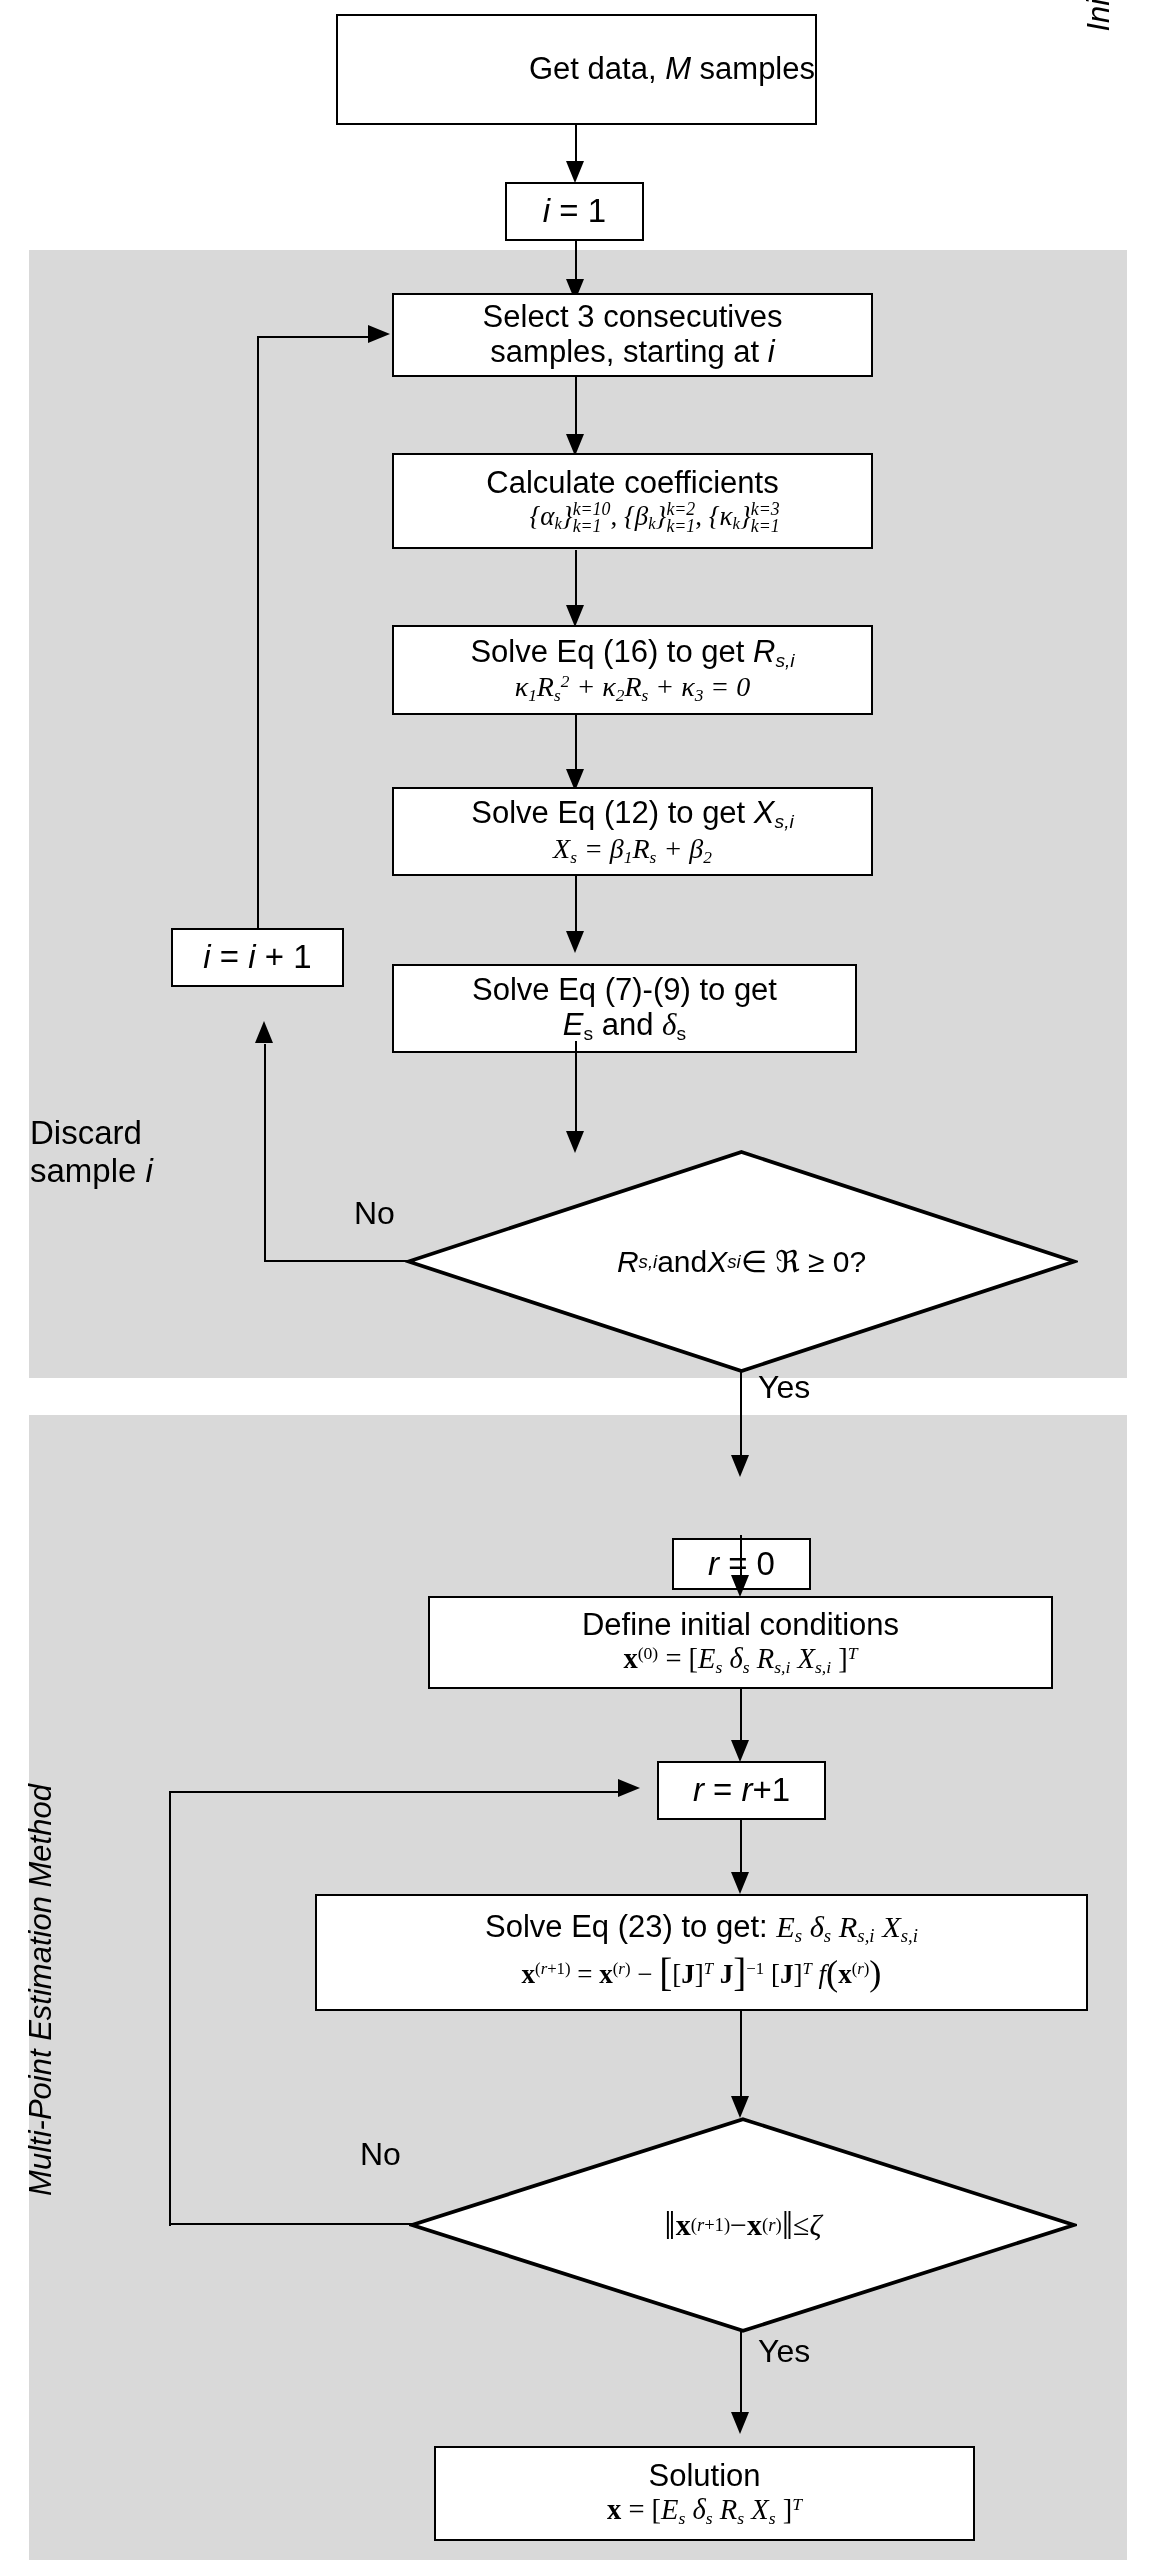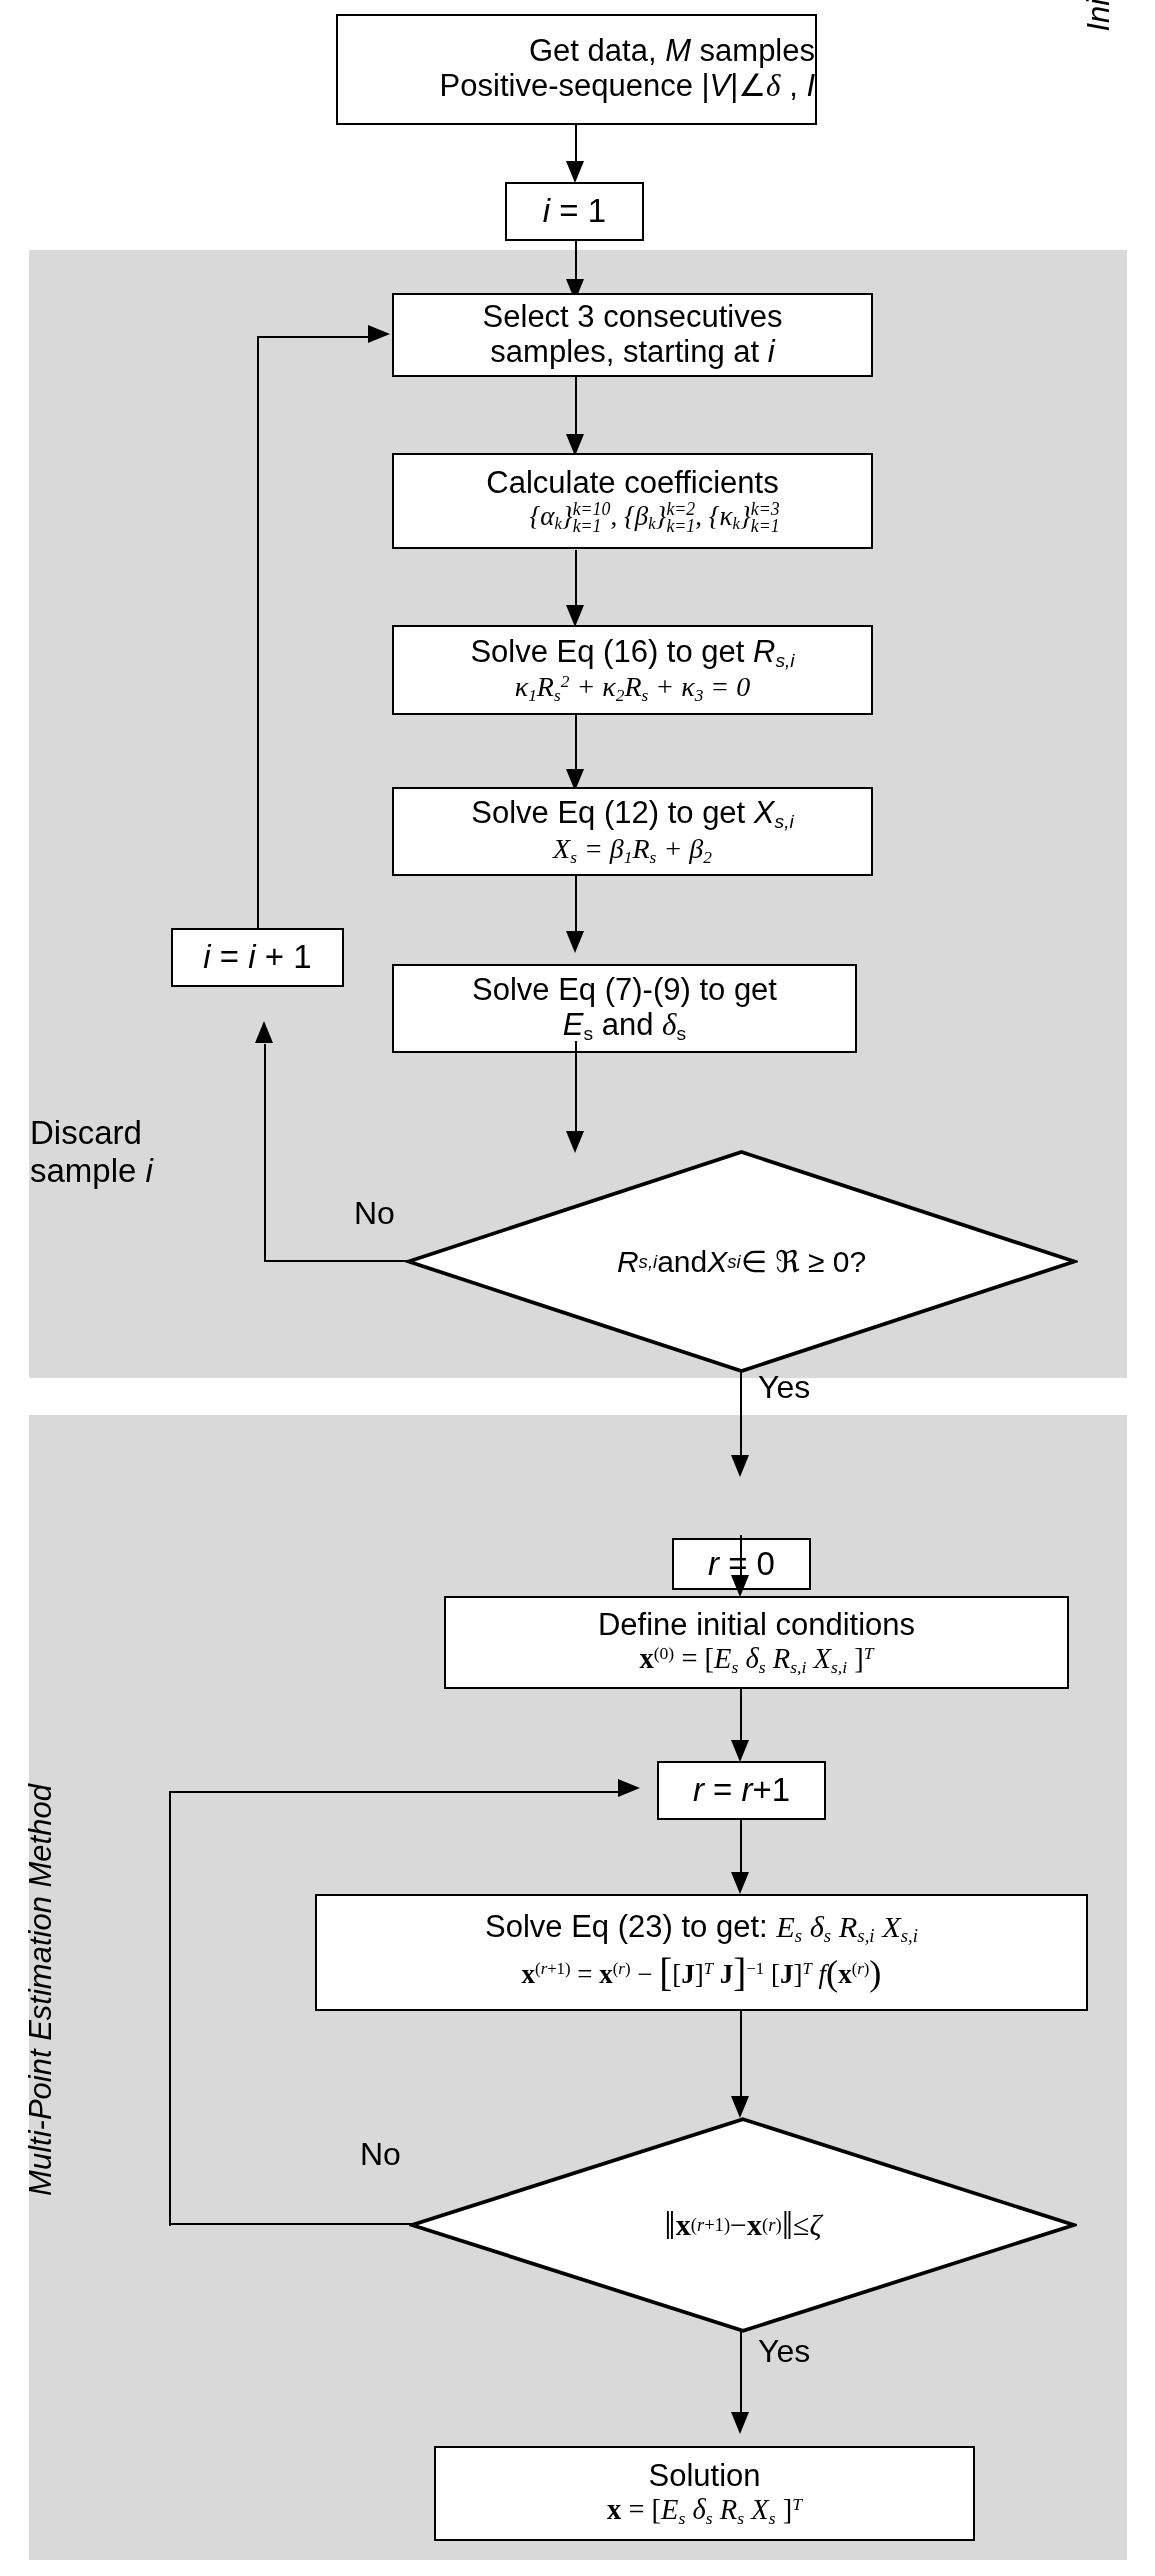--- a/index.html
+++ b/index.html
@@ -66,21 +66,20 @@
 <div id="page">
 
   <div class="panel" id="panel-top"></div>
   <div class="panel" id="panel-bottom"></div>
 
   <div class="vlabel" id="vlabel-top">Initial Conditions: Three-Point Estimation Method</div>
   <div class="vlabel" id="vlabel-bottom">Multi-Point Estimation Method</div>
 
   <div class="box t-main" id="n-getdata" style="left:336px;top:13.5px;width:481px;height:111px;align-items:flex-end;">
     <span class="l1"><span>Get data, </span><span class="it">M</span><span> samples</span></span>
-    <span class="l2"><span>Positive-sequence |</span><span class="it">V</span><span>|∠</span><span class="it serif">δ</span><span> , </span><span class="it">I</span></span>
   </div>
 
   <div class="ln vline" style="left:575px;top:125px;height:41px;"></div>
   <div class="arrow-d" style="left:566px;top:161px;"></div>
 
   <div class="box t-big" id="n-initi" style="left:505px;top:182px;width:139px;height:59px;">
     <span class="l1"><span class="it">i</span><span> = 1</span></span>
   </div>
 
   <div class="ln vline" style="left:575px;top:240px;height:45px;"></div>
@@ -164,21 +163,21 @@
   <div class="arrow-d" style="left:731px;top:1455px;"></div>
   <div class="lbl" style="left:758px;top:1369px;">Yes</div>
 
   <div class="box t-big" id="n-initr" style="left:672px;top:1538px;width:139px;height:52px;">
     <span class="l1"><span class="it">r</span><span> = 0</span></span>
   </div>
 
   <div class="ln vline" style="left:740px;top:1535px;height:47px;"></div>
   <div class="arrow-d" style="left:731px;top:1575px;"></div>
 
-  <div class="box" id="n-defic" style="left:444px;top:1596px;width:625px;height:93px;">
+  <div class="box" id="n-defic" style="left:428px;top:1596px;width:625px;height:93px;">
     <span class="l1 t-main">Define initial conditions</span>
     <span class="l2 serif" style="font-size:28.5px;">
       <span class="bold" style="font-style:normal">x</span><sup style="font-style:normal">(0)</sup> = [<span class="it">E</span><sub>s</sub>&nbsp;<span class="it">δ</span><sub>s</sub>&nbsp;<span class="it">R</span><sub>s,i</sub>&nbsp;<span class="it">X</span><sub>s,i</sub>&nbsp;]<sup class="it">T</sup>
     </span>
   </div>
 
   <div class="ln vline" style="left:740px;top:1689px;height:57px;"></div>
   <div class="arrow-d" style="left:731px;top:1740px;"></div>
 
   <div class="box t-big" id="n-incr" style="left:657px;top:1761px;width:169px;height:59px;">

